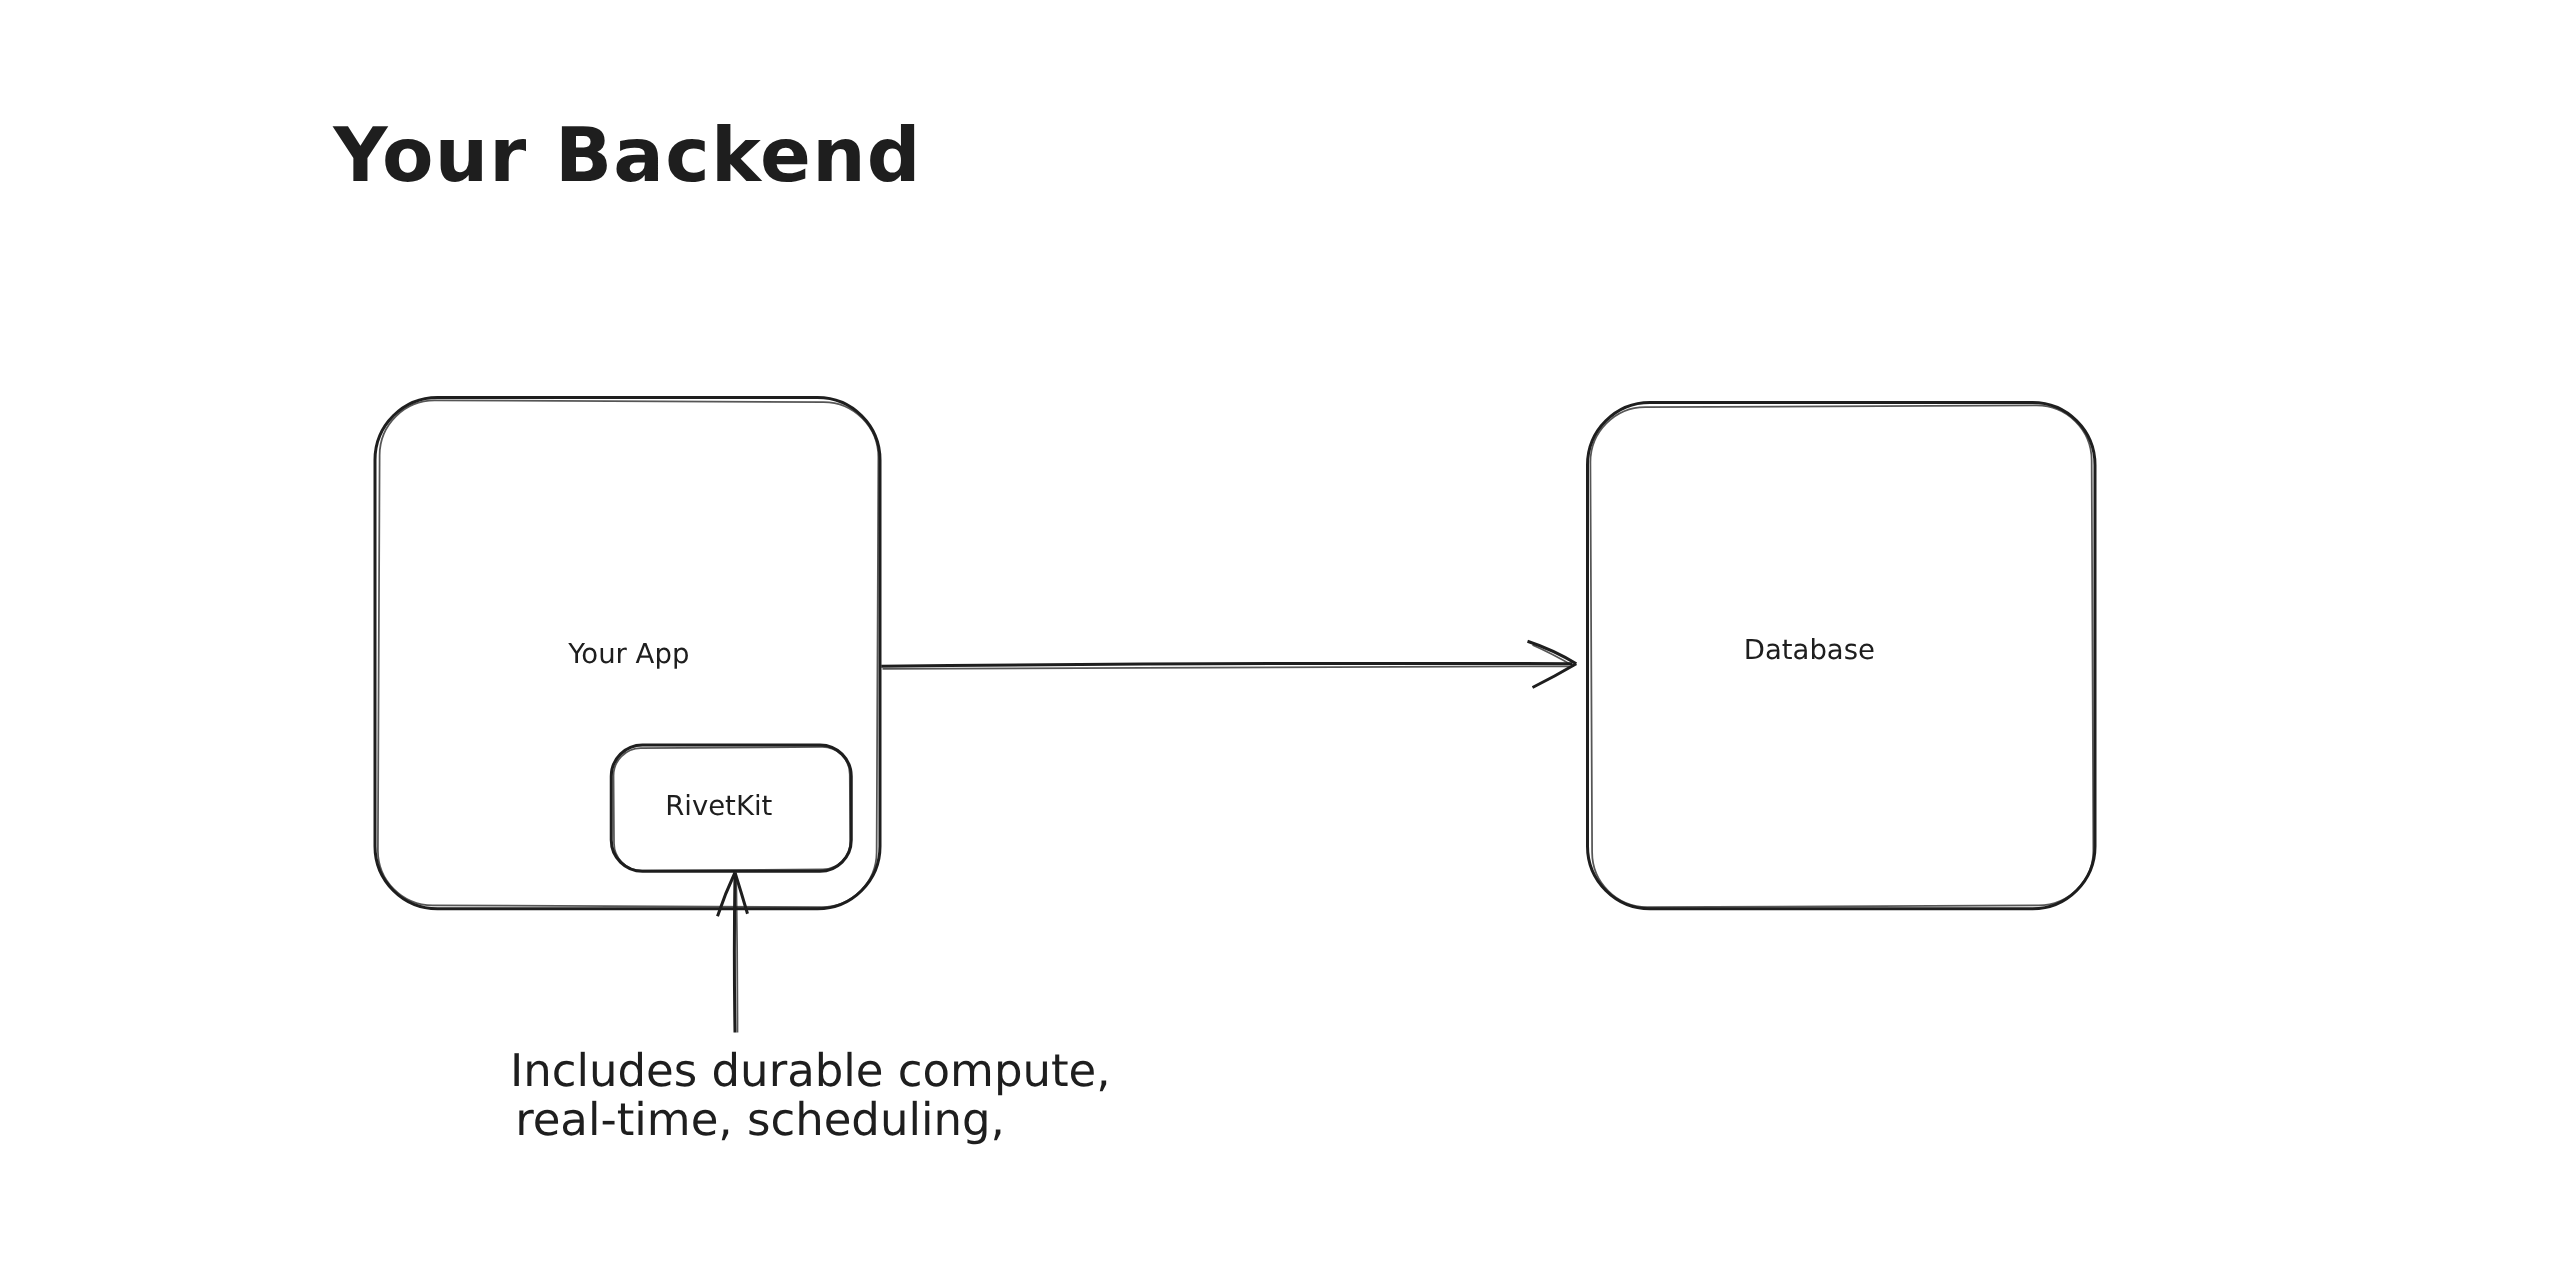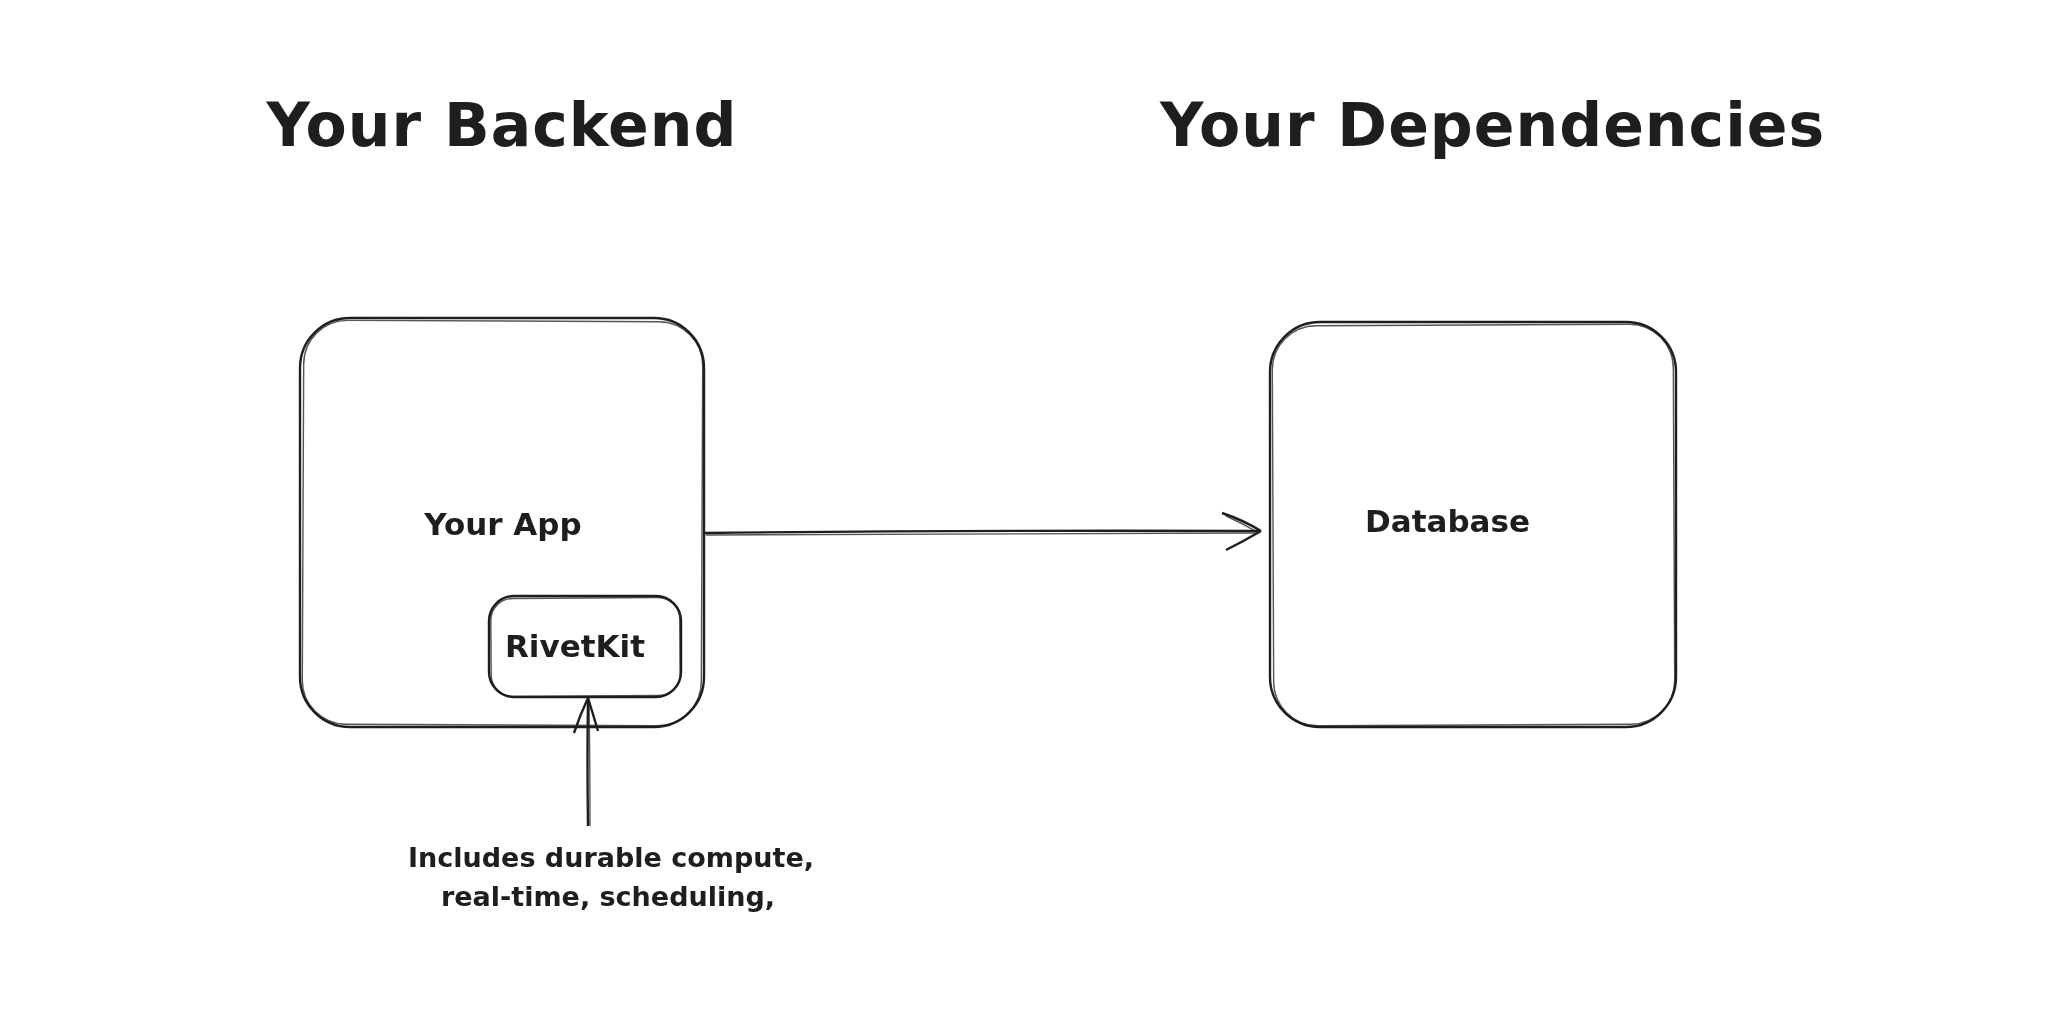--- a/index.html
+++ b/index.html
@@ -36,32 +36,32 @@
     color: var(--stroke, #1e1e1e);
     white-space: nowrap;
   }
   .section-title {
     font-size: 60px;
     font-weight: 600;
     letter-spacing: 1px;
     line-height: 66px;
   }
   .node-label {
-    font-size: 31px;
-    font-weight: 700;
+    font-size: 22px;
+    font-weight: 400;
     line-height: 34px;
   }
   .annotation {
     position: absolute;
     left: 408px;
     top: 838px;
     width: 400px;
     text-align: center;
-    font-size: 27px;
-    font-weight: 700;
+    font-size: 36px;
+    font-weight: 400;
     line-height: 39px;
     color: var(--stroke, #1e1e1e);
   }
   .annotation div { white-space: nowrap; }
 
   
   #title-backend      { left: 202px;  top: 92px;  width: 600px; }
   #title-dependencies { left: 1160px; top: 92px;  width: 600px; }
   #label-your-app     { left: 302px;  top: 507px; width: 402px; }
   #label-rivetkit     { left: 489px;  top: 629px; width: 172px; }
@@ -100,21 +100,20 @@
     <g>
       <path class="sketch pass1" d="M588 826 Q 587 762 588 699"></path>
       <path class="sketch pass2" d="M590 826 Q 590 763 589 701"></path>
       <path class="sketch pass1" d="M588 698 Q 580 715 574 733"></path>
       <path class="sketch pass1" d="M588 698 Q 593 714 598 731"></path>
     </g>
   </svg>
 
   <div class="txt section-title" id="title-backend">Your Backend</div>
 
-  <div class="txt section-title" id="title-dependencies">Your Dependencies</div>
 
   <div class="txt node-label" id="label-your-app">Your App</div>
 
   <div class="txt node-label" id="label-rivetkit">RivetKit</div>
 
   <div class="txt node-label" id="label-database">Database</div>
 
   <div class="annotation">
     <div>Includes durable compute,</div>
     <div>real-time, scheduling,</div>

